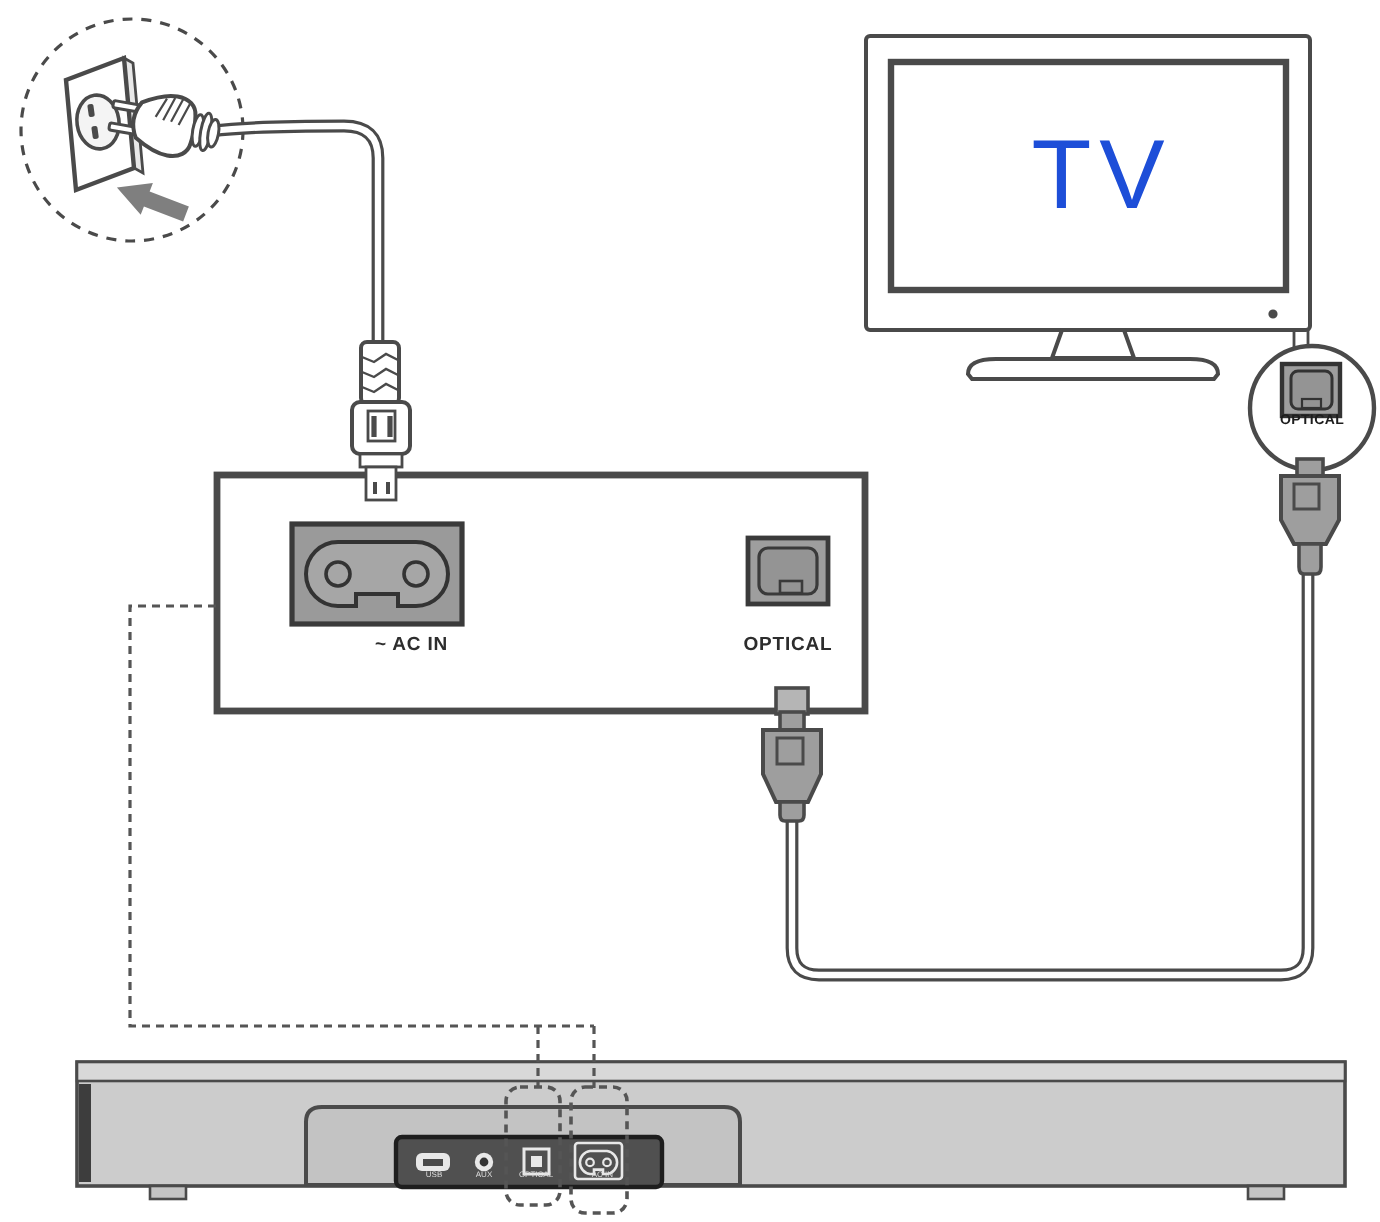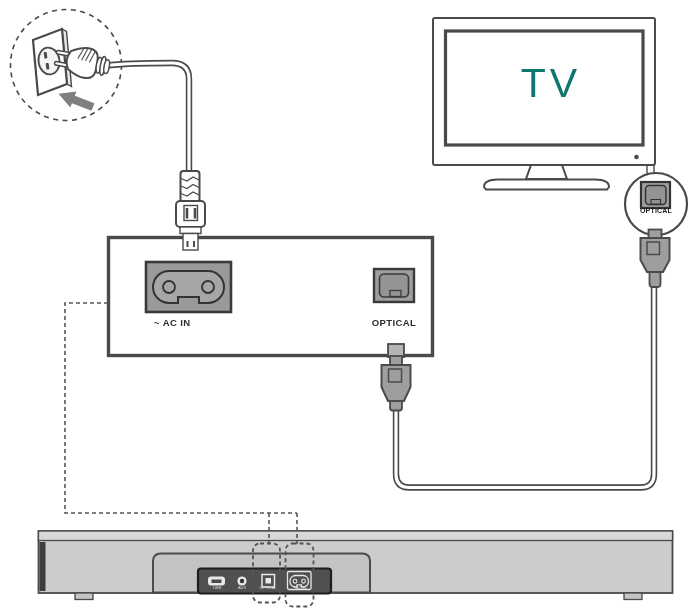--- a/index.html
+++ b/index.html
@@ -1,25 +1,25 @@
 <!DOCTYPE html>
 <html><head>
 <meta charset="utf-8">
 <style>
   html,body{margin:0;padding:0;background:#fff;}
   #stage{position:relative;width:690px;height:611px;background:#fff;overflow:hidden;
          font-family:"Liberation Sans",sans-serif;}
   #art{position:absolute;left:0;top:0;}
   .lbl{position:absolute;color:#2d2d2d;white-space:nowrap;}
-  .tv-text{left:451px;top:60px;width:200px;text-align:center;font-size:41px;
-           letter-spacing:4px;color:#0f766e;}
+  .tv-text{left:451px;top:60px;width:200px;text-align:center;font-size:49px;
+           letter-spacing:4px;color:#1d4ed8;}
   .tv-opt{left:630px;top:207px;width:52px;text-align:center;font-size:7px;
           font-weight:700;color:#1e1e1e;letter-spacing:0.2px;}
   .panel-lbl{font-size:9.5px;font-weight:700;color:#2d2d2d;letter-spacing:0.4px;}
-  .acin-lbl{left:154px;top:317px;width:70px;text-align:left;}
+  .acin-lbl{left:154px;top:317px;width:70px;text-align:right;}
   .optical-lbl{left:359px;top:317px;width:70px;text-align:center;}
   .port-lbl{width:40px;text-align:center;font-size:8px;color:#dedede;
             transform:scale(0.5);transform-origin:50% 0;font-weight:400;}
   .pl-usb{left:196.5px;top:585px;}
   .pl-aux{left:222px;top:585px;}
   .pl-opt{left:248px;top:585px;}
   .pl-ac{left:279.5px;top:585px;}
 </style>
 </head>
 <body>

